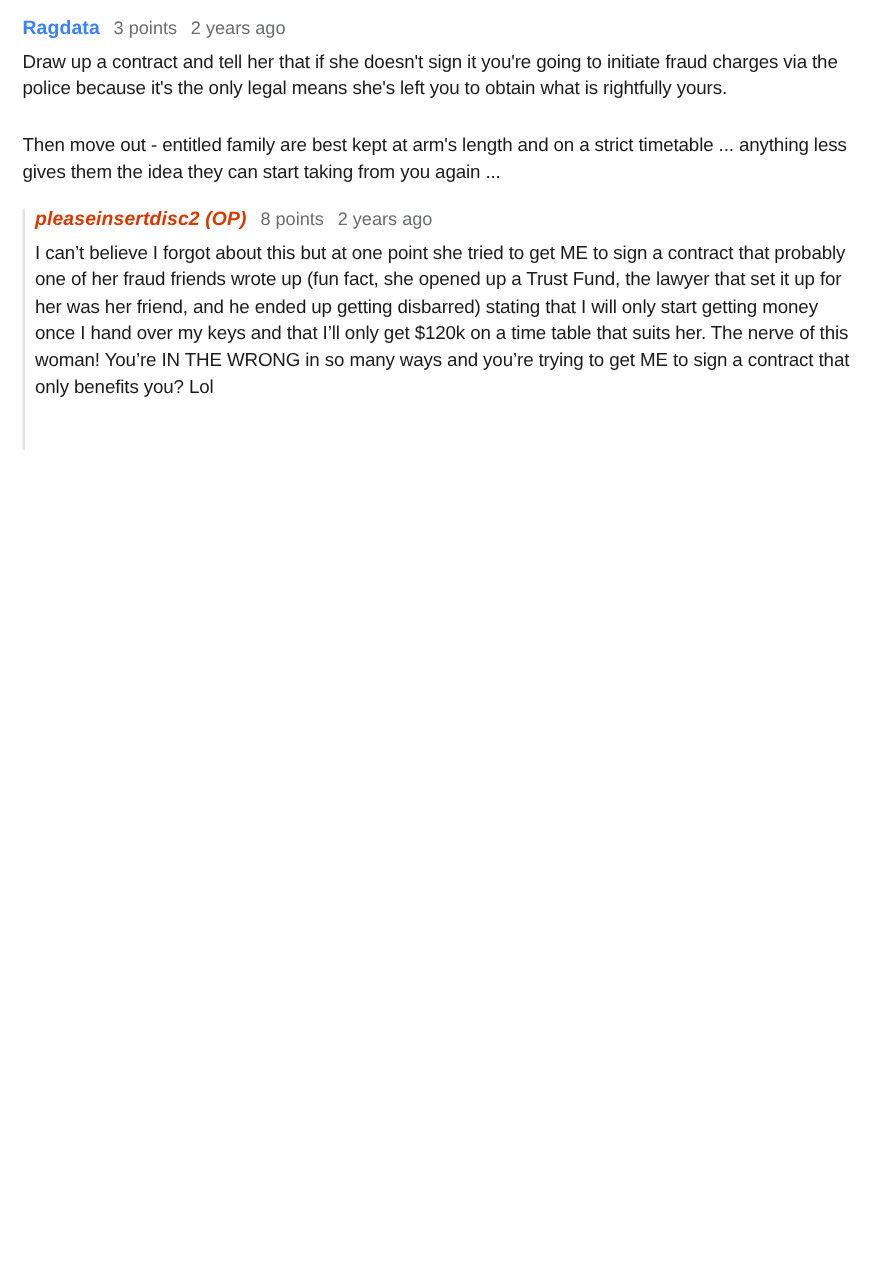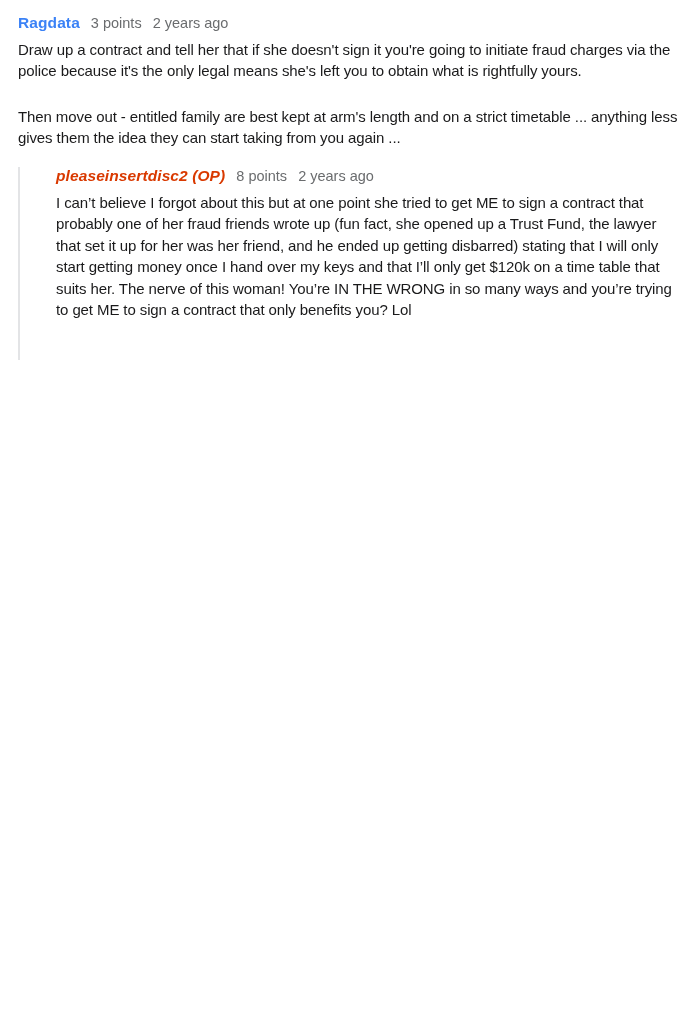--- a/index.html
+++ b/index.html
@@ -51,21 +51,21 @@
   }
   .body-text p {
     margin: 0 0 24px 0;
   }
   .body-text p:last-child {
     margin-bottom: 0;
   }
   .reply {
     position: relative;
     margin-top: 18px;
-    padding-left: 38px;
+    padding-left: 10px;
   }
   .reply-rail {
     position: absolute;
     left: 0;
     top: 0;
     bottom: -40px;
     width: 2px;
     background: #e3e4e6;
   }
 </style>

